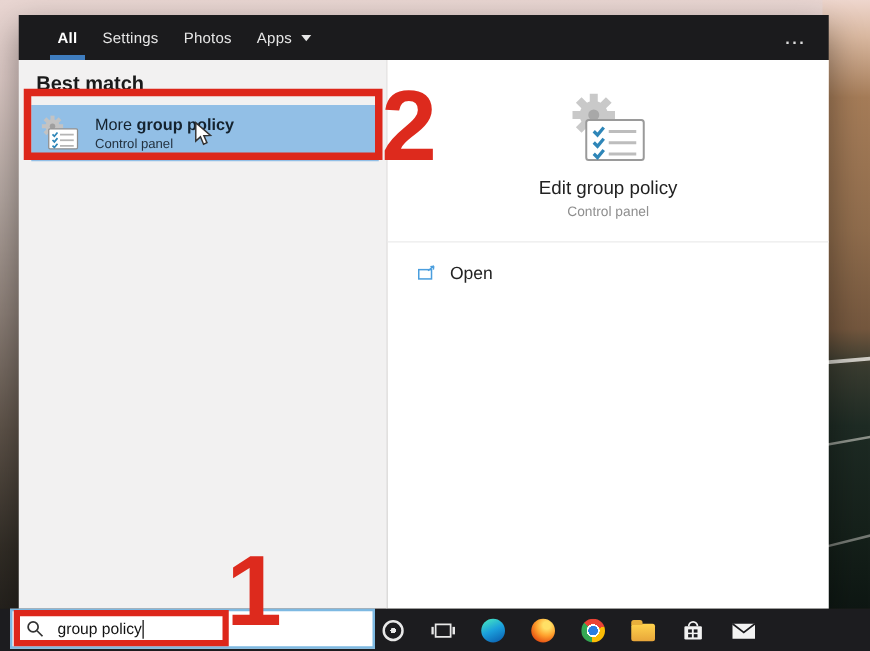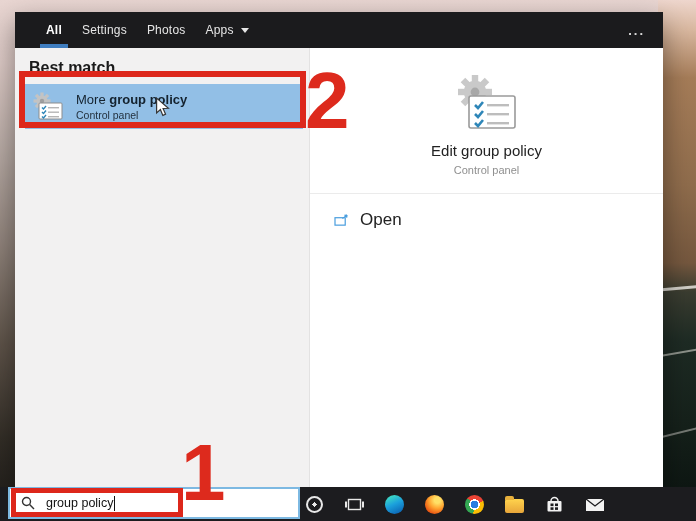--- a/index.html
+++ b/index.html
@@ -46,21 +46,21 @@
   .result-text{ margin-left:12px; }
   .result-title{ font-size:13px; color:#14222e; }
   .result-title b{ font-weight:bold; }
   .result-sub{ font-size:10.5px; color:#233240; margin-top:2px; }
 
   .right-panel{ flex:1; background:#ffffff; position:relative; }
   .preview-head{ display:flex; flex-direction:column; align-items:center; padding-top:26px; }
   .preview-title{ margin-top:10px; font-size:15px; color:#222; }
   .preview-sub{ margin-top:5px; font-size:11px; color:#8f8f8f; }
   .divider{ margin-top:17px; height:1px; background:#ebebeb; width:100%; }
-  .open-row{ display:flex; align-items:center; gap:11px; padding:16px 0 0 24px; font-size:17px; color:#222; }
+  .open-row{ display:flex; align-items:center; gap:11px; padding:16px 0 0 24px; font-size:14px; color:#222; }
 
   
   .taskbar{ position:absolute; left:0; top:487px; width:696px; height:34px; background:#1c1c1f; }
   .tb-icons{ position:absolute; left:304px; top:0; height:34px; display:flex; align-items:center; gap:19px; }
   .tb-ic{ width:21px; height:21px; display:flex; align-items:center; justify-content:center; }
   .ic-cortana{ width:17px; height:17px; border-radius:50%; border:2px solid #e8e8e8;
                background:radial-gradient(circle,#e8e8e8 0 23%,transparent 24%); }
   .ic-edge{ width:19px; height:19px; border-radius:50%;
             background:linear-gradient(155deg,#45e6c0 5%,#1ba0dc 48%,#0a5fb0 95%); }
   .ic-firefox{ width:19px; height:19px; border-radius:50%;

